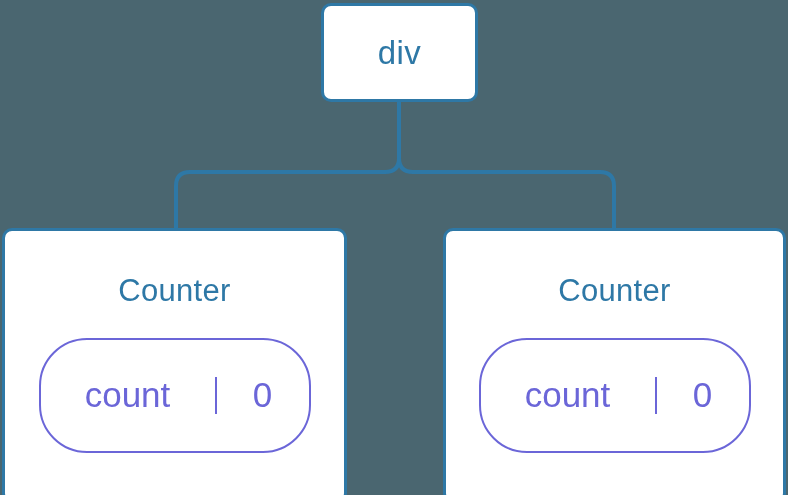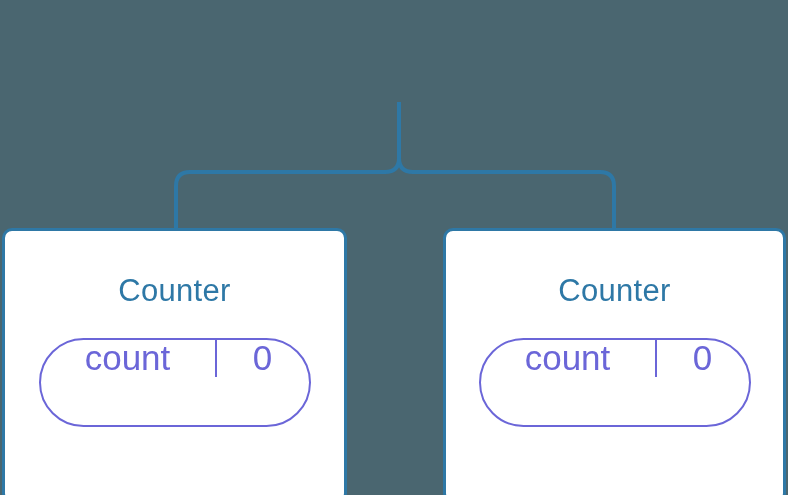--- a/index.html
+++ b/index.html
@@ -73,22 +73,22 @@
     color: #2e78a6;
     font-size: 31px;
     line-height: 1;
     letter-spacing: 0.3px;
     margin-bottom: 32px;
   }
 
   
   .state-pill {
     display: flex;
-    align-items: flex-start;
-    height: 89px;
+    align-items: center;
+    height: 115px;
     border: 2px solid #6b66d8;
     border-radius: 48px;
     box-sizing: border-box;
     background: #ffffff;
     overflow: hidden;
   }
   .pill-key,
   .pill-value {
     display: flex;
     align-items: center;
@@ -119,20 +119,23 @@
              L 600 172
              Q 614 172 614 186
              L 614 228" fill="none" stroke="#2e78a6" stroke-width="4"></path>
     <path d="M 399 102 L 399 158
              Q 399 172 385 172
              L 190 172
              Q 176 172 176 186
              L 176 228" fill="none" stroke="#2e78a6" stroke-width="4"></path>
   </svg>
 
+  <div class="node" id="root-node">
+    <span class="root-label">div</span>
+  </div>
 
   <div class="node child-node" id="child-node-0">
     <span class="child-title">Counter</span>
     <div class="state-pill">
       <span class="pill-key">count</span>
       <span class="pill-value">0</span>
     </div>
   </div>
 
   <div class="node child-node" id="child-node-1">

